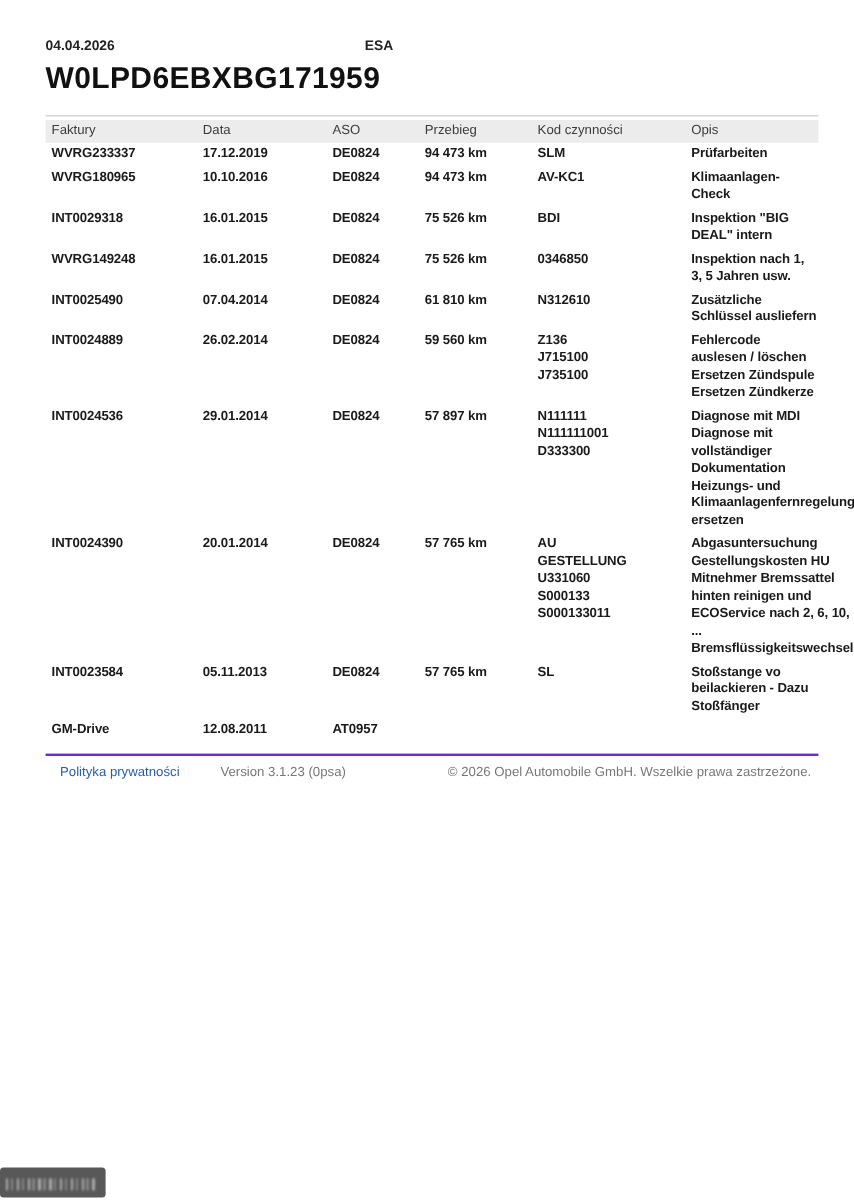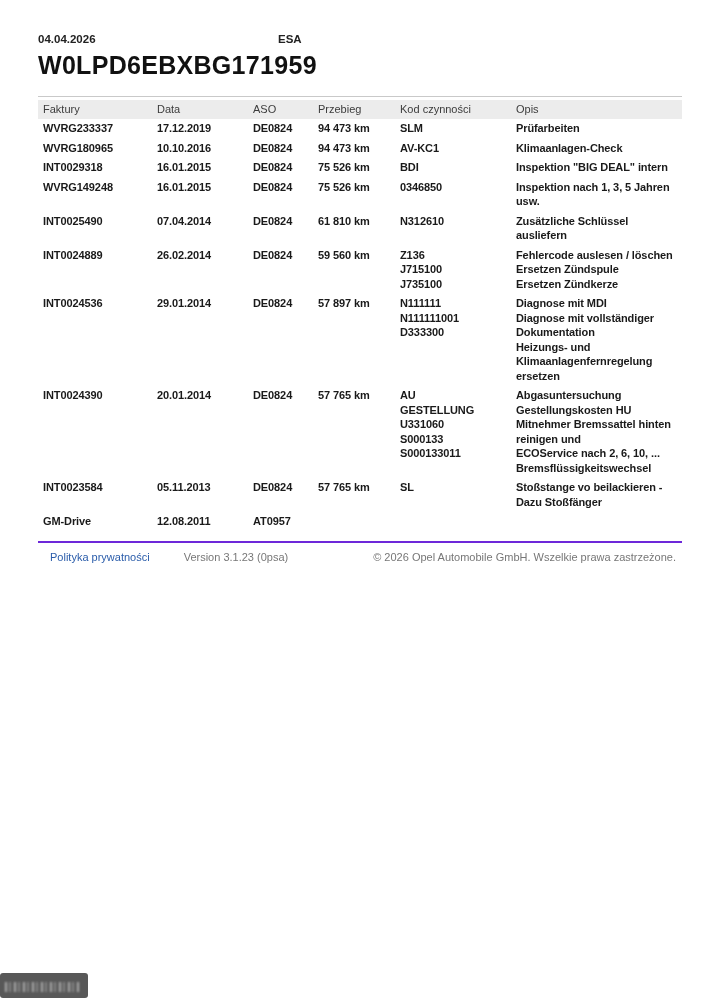--- a/index.html
+++ b/index.html
@@ -7,31 +7,32 @@
     width: 712px; height: 1000px;
     background: #ffffff;
     font-family: "Liberation Sans", sans-serif;
     color: #1a1a1a;
     position: relative;
     overflow: hidden;
   }
   .page { padding: 33px 30px 0 38px; }
 
   .topbar { position: relative; height: 12px; font-size: 11.5px; font-weight: bold; color: #222; }
-  .topbar .esa { position: absolute; left: 240px; top: 0; }
+  .topbar .esa { position: absolute; left: 266px; top: 0; }
 
   h1.vin {
     font-size: 25px; font-weight: bold; color: #111;
     margin: 6px 0 16px; letter-spacing: 0.3px;
   }
   .rule { border-top: 1px solid #c9c9c9; height: 0; }
 
   .thead, .trow {
     display: grid;
     grid-template-columns: 114px 96px 65px 82px 116px 1fr;
+    gap: 12px;
   }
   .thead {
     margin-top: 3px;
     background: #ececec;
     padding: 3px 0 4px;
     font-size: 11px;
     color: #3c3c3c;
   }
   .th, .td { padding-left: 5px; }
   .trow {

